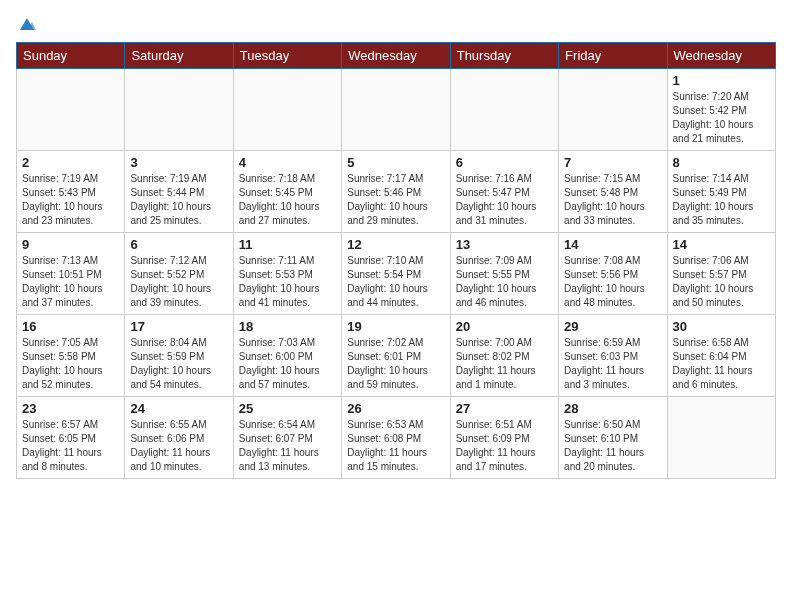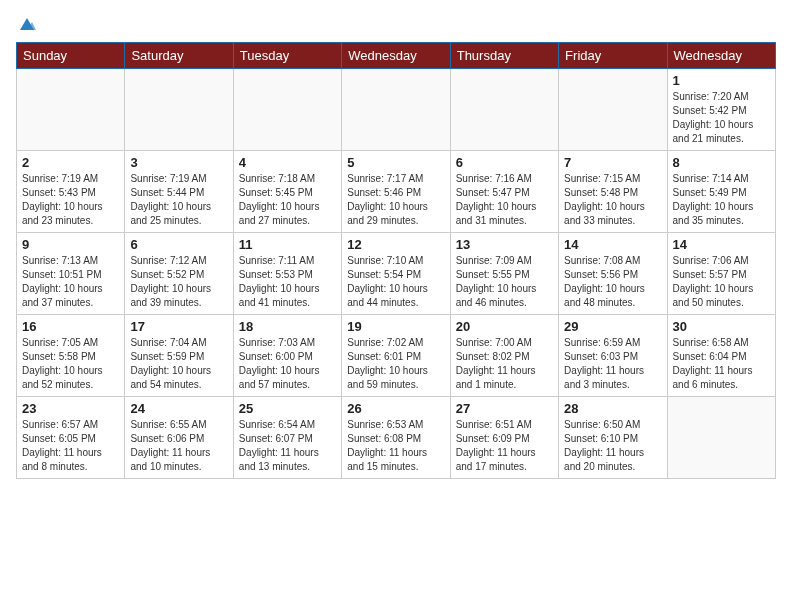--- a/index.html
+++ b/index.html
@@ -223,21 +223,21 @@
       </tr>
       <tr>
         <td>
           <span class="day-number">16</span>
           <div class="day-info">Sunrise: 7:05 AM
 Sunset: 5:58 PM
 Daylight: 10 hours and 52 minutes.</div>
         </td>
         <td>
           <span class="day-number">17</span>
-          <div class="day-info">Sunrise: 7:04 AM
+          <div class="day-info">Sunrise: 8:04 AM
 Sunset: 5:59 PM
 Daylight: 10 hours and 54 minutes.</div>
         </td>
         <td>
           <span class="day-number">18</span>
           <div class="day-info">Sunrise: 7:03 AM
 Sunset: 6:00 PM
 Daylight: 10 hours and 57 minutes.</div>
         </td>
         <td>

